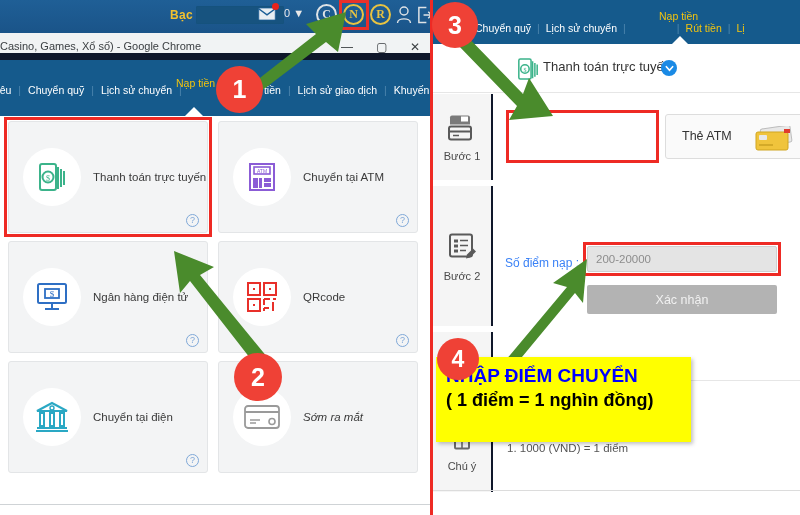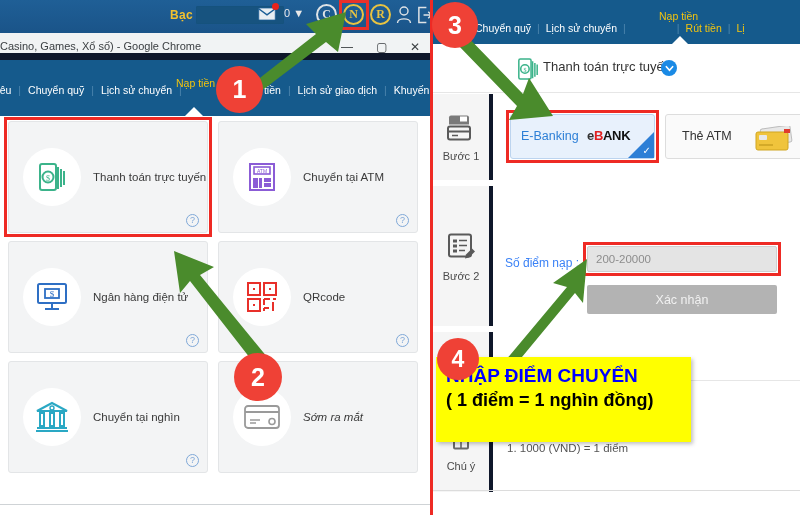--- a/index.html
+++ b/index.html
@@ -169,21 +169,21 @@
     position: absolute; left: 228px; top: 16px; width: 16px; height: 16px;
     border-radius: 50%; background: #1a8ae5;
     display: flex; align-items: center; justify-content: center;
   }
 
   .step-block {
     position: absolute; background: #ffffff;
   }
   .step-rail {
     position: absolute; left: 0; width: 60px;
-    background: #f5f5f5; border-right: 4px solid #0f172a;
+    background: #f5f5f5; border-right: 2px solid #0f172a;
   }
   .step-rail .srail-inner {
     position: absolute; left: 0; right: 0; top: 50%; transform: translateY(-50%);
     text-align: center;
   }
   .step-rail .slabel { font-size: 11px; color: #4a4a4a; margin-top: 3px; }
 
   
   #step1 { left: 0; top: 94px; width: 367px; height: 86px; }
   #step1 .step-rail { top: 0; height: 86px; }
@@ -397,21 +397,21 @@
         <div class="circ">
           <svg width="34" height="32" viewBox="0 0 34 32">
             <path d="M17 2 L32 10 H2 Z" fill="none" stroke="#2aa8c4" stroke-width="2"></path>
             <circle cx="17" cy="7" r="2" fill="none" stroke="#2aa8c4" stroke-width="1.4"></circle>
             <rect x="5" y="12" width="4" height="13" fill="none" stroke="#2aa8c4" stroke-width="2"></rect>
             <rect x="15" y="12" width="4" height="13" fill="none" stroke="#2aa8c4" stroke-width="2"></rect>
             <rect x="25" y="12" width="4" height="13" fill="none" stroke="#2aa8c4" stroke-width="2"></rect>
             <path d="M2 27 H32 M1 30 H33" stroke="#2aa8c4" stroke-width="2"></path>
           </svg>
         </div>
-        <div class="card-label">Chuyển tại nghìn</div>
+        <div class="card-label">Chuyển tại điện</div>
         <div class="qmark">?</div>
       </div>
 
       <div class="card" style="left:218px;top:245px;width:200px;height:112px;font-style:italic;">
         <div class="circ">
           <svg width="36" height="26" viewBox="0 0 36 26">
             <rect x="1" y="2" width="34" height="22" rx="3" fill="none" stroke="#9a9a9a" stroke-width="1.8"></rect>
             <path d="M1 8 H35" stroke="#9a9a9a" stroke-width="1.8"></path>
             <path d="M6 16 H16 M6 19 H12" stroke="#9a9a9a" stroke-width="1.6"></path>
             <circle cx="28" cy="17.5" r="3" fill="none" stroke="#9a9a9a" stroke-width="1.6"></circle>
@@ -458,26 +458,20 @@
             <path d="M7 3 h16 a2 2 0 0 1 2 2 v7 h-20 v-7 a2 2 0 0 1 2 -2 z" fill="#7a7a7a"></path>
             <rect x="16" y="4" width="7" height="5" fill="#ffffff"></rect>
             <rect x="4" y="14" width="22" height="13" rx="2" fill="none" stroke="#5a5a5a" stroke-width="2"></rect>
             <path d="M4 19 H26" stroke="#5a5a5a" stroke-width="2"></path>
             <path d="M8 23 H14" stroke="#5a5a5a" stroke-width="1.6"></path>
           </svg>
           <div class="slabel">Bước 1</div>
         </div>
       </div>
 
-      <div class="opt-card" id="opt-ebank">
-        <div class="ebtext">E-Banking</div>
-        <div class="ebank-logo"><span class="e">e</span><span class="b">B</span><span>ANK</span></div>
-        <div class="check-corner"></div>
-        <div class="check-mark">✓</div>
-      </div>
 
       <div class="opt-card" id="opt-atm">
         <div class="atmtext">Thẻ ATM</div>
         <svg class="atm-card-ico" width="48" height="26" viewBox="0 0 48 26">
           <rect x="10" y="1" width="30" height="17" rx="2" fill="#e8e8e8" stroke="#bdbdbd" transform="rotate(-8 25 9)"></rect>
           <rect x="5" y="6" width="32" height="18" rx="2" fill="#f0c43c" stroke="#d0a520"></rect>
           <rect x="8" y="9" width="8" height="5" rx="1" fill="#e8e8e8"></rect>
           <path d="M8 19 H22" stroke="#c8a020" stroke-width="1.4"></path>
           <rect x="33" y="3" width="6" height="4" fill="#e03b2f"></rect>
         </svg>

